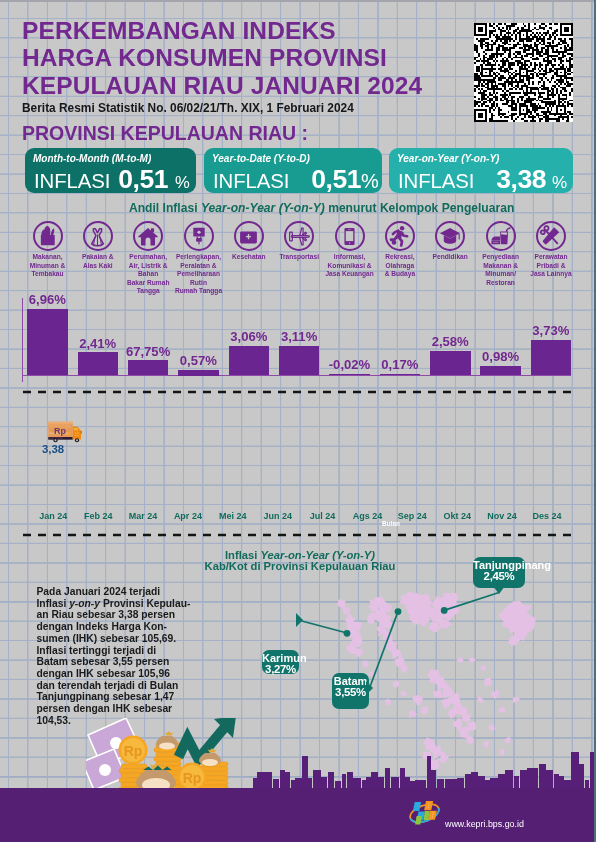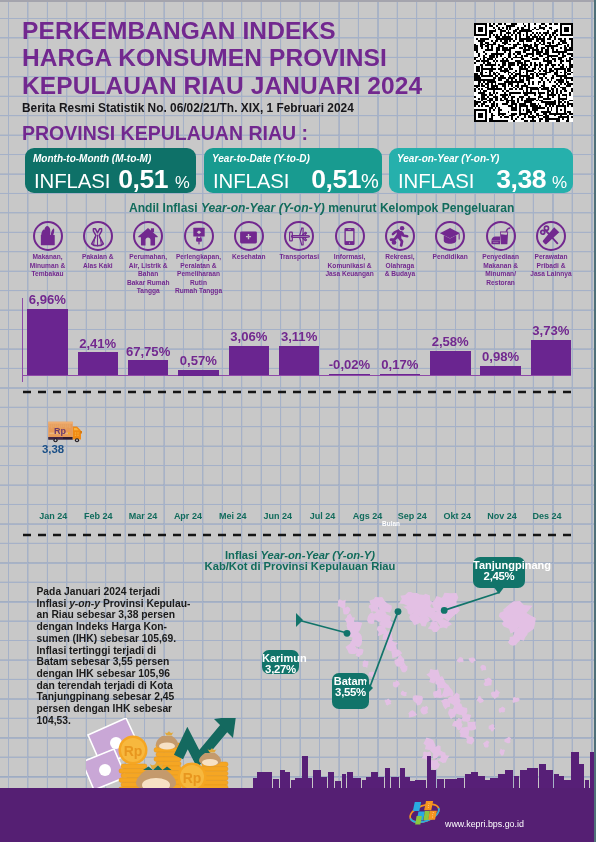--- a/index.html
+++ b/index.html
@@ -1227,22 +1227,22 @@
   <div style="position:absolute;left:493px;top:586px;width:0;height:0;border-left:6px solid transparent;border-right:6px solid transparent;border-top:8px solid #11746A"></div>
   <div class="para">
     <div>Pada Januari 2024 terjadi</div>
     <div>Inflasi <i>y-on-y</i> Provinsi Kepulau-</div>
     <div>an Riau sebesar 3,38 persen</div>
     <div>dengan Indeks Harga Kon-</div>
     <div>sumen (IHK) sebesar 105,69.</div>
     <div>Inflasi tertinggi terjadi di</div>
     <div>Batam sebesar 3,55 persen</div>
     <div>dengan IHK sebesar 105,96</div>
-    <div>dan terendah terjadi di Kota</div>
-    <div>Tanjungpinang sebesar 2,45</div>
+    <div>dan terendah terjadi di Bulan</div>
+    <div>Tanjungpinang sebesar 1,47</div>
     <div>persen dengan IHK sebesar</div>
     <div>104,53.</div>
   </div>
 <svg style="position:absolute;left:0;top:740px;width:596px;height:50px" viewBox="0 740 596 50" shape-rendering="crispEdges">
       <g fill="#571F77">
         <rect x="253" y="778" width="4" height="10"></rect>
         <rect x="257" y="772" width="8" height="16"></rect>
         <rect x="265" y="772" width="7" height="16"></rect>
         <rect x="273" y="779" width="6" height="9"></rect>
         <rect x="280" y="770" width="5" height="18"></rect>

